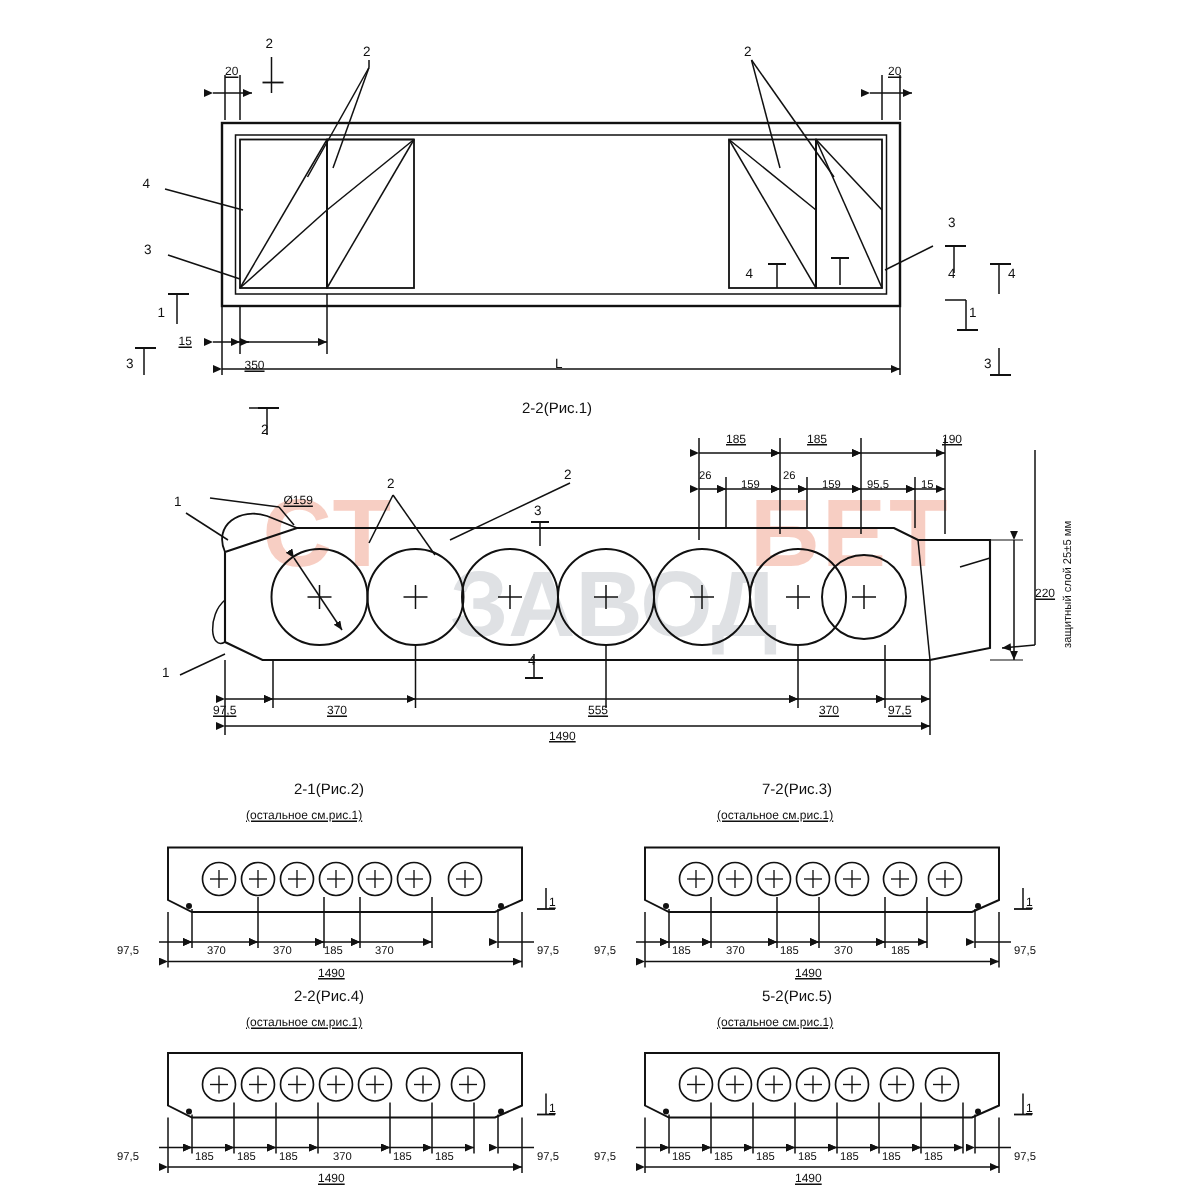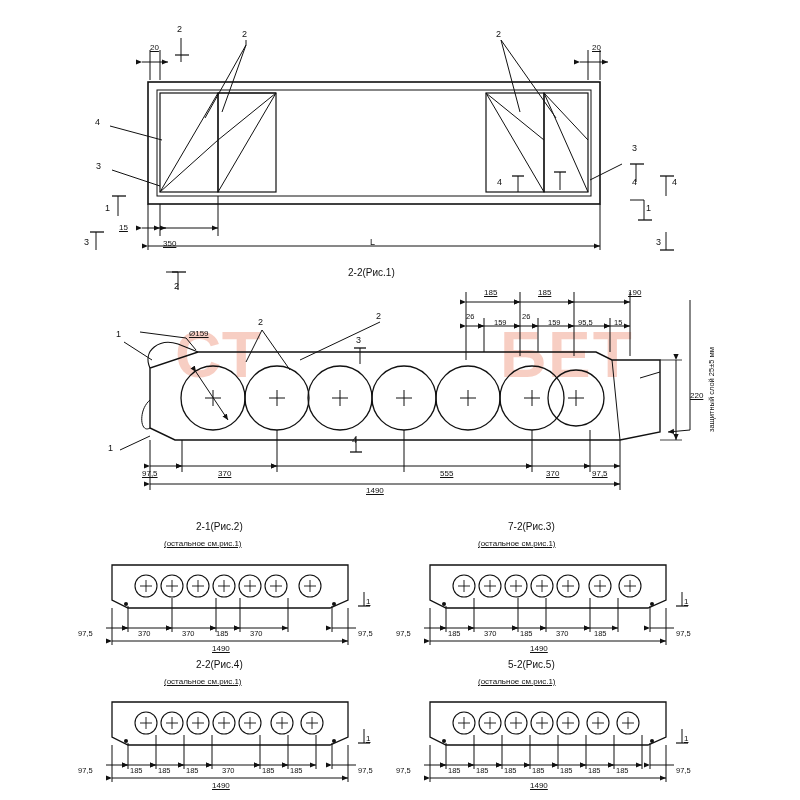--- a/index.html
+++ b/index.html
@@ -43,20 +43,21 @@
     pointer-events:none;
   }
 </style>
 </head>
 <body>
 
 <div class="stage">
 
   <div class="wm" style="left:500px;top:318px;">БЕТ</div>
   <div class="wm" style="left:175px;top:318px;">СТ</div>
+  <div class="wm2" style="left:300px;top:368px;">ЗАВОД</div>
 
   <svg viewBox="0 0 800 800">
     <defs>
       <marker id="ar" markerWidth="8" markerHeight="8" refX="7" refY="3" orient="auto">
         <path d="M0,0 L7,3 L0,6 z" fill="#111"></path>
       </marker>
       <marker id="arS" markerWidth="7" markerHeight="7" refX="6" refY="2.6" orient="auto">
         <path d="M0,0 L6,2.6 L0,5.2 z" fill="#111"></path>
       </marker>
       <marker id="arB" markerWidth="9" markerHeight="9" refX="8" refY="3.2" orient="auto">
@@ -482,21 +483,21 @@
 
   <div class="lbl xs" style="left:466px;top:313px;">26</div>
   <div class="lbl xs" style="left:494px;top:319px;">159</div>
   <div class="lbl xs" style="left:522px;top:313px;">26</div>
   <div class="lbl xs" style="left:548px;top:319px;">159</div>
   <div class="lbl xs" style="left:578px;top:319px;">95,5</div>
   <div class="lbl xs" style="left:614px;top:319px;">15</div>
 
   <div class="lbl sm" style="left:142px;top:470px;">97,5</div>
   <div class="lbl sm" style="left:218px;top:470px;">370</div>
-  <div class="lbl sm" style="left:392px;top:470px;margin-left:48px;">555</div>
+  <div class="lbl sm" style="left:392px;top:470px;">555</div>
   <div class="lbl sm" style="left:546px;top:470px;">370</div>
   <div class="lbl sm" style="left:592px;top:470px;">97,5</div>
   <div class="lbl sm" style="left:366px;top:487px;">1490</div>
 
   <div class="lbl cap" style="left:196px;top:522px;">2-1(Рис.2)</div>
   <div class="lbl sm" style="left:164px;top:540px;">(остальное см.рис.1)</div>
   <div class="lbl sm" style="left:366px;top:598px;">1</div>
   <div class="lbl xs" style="left:78px;top:630px;">97,5</div>
   <div class="lbl xs" style="left:138px;top:630px;">370</div>
   <div class="lbl xs" style="left:182px;top:630px;">370</div>

